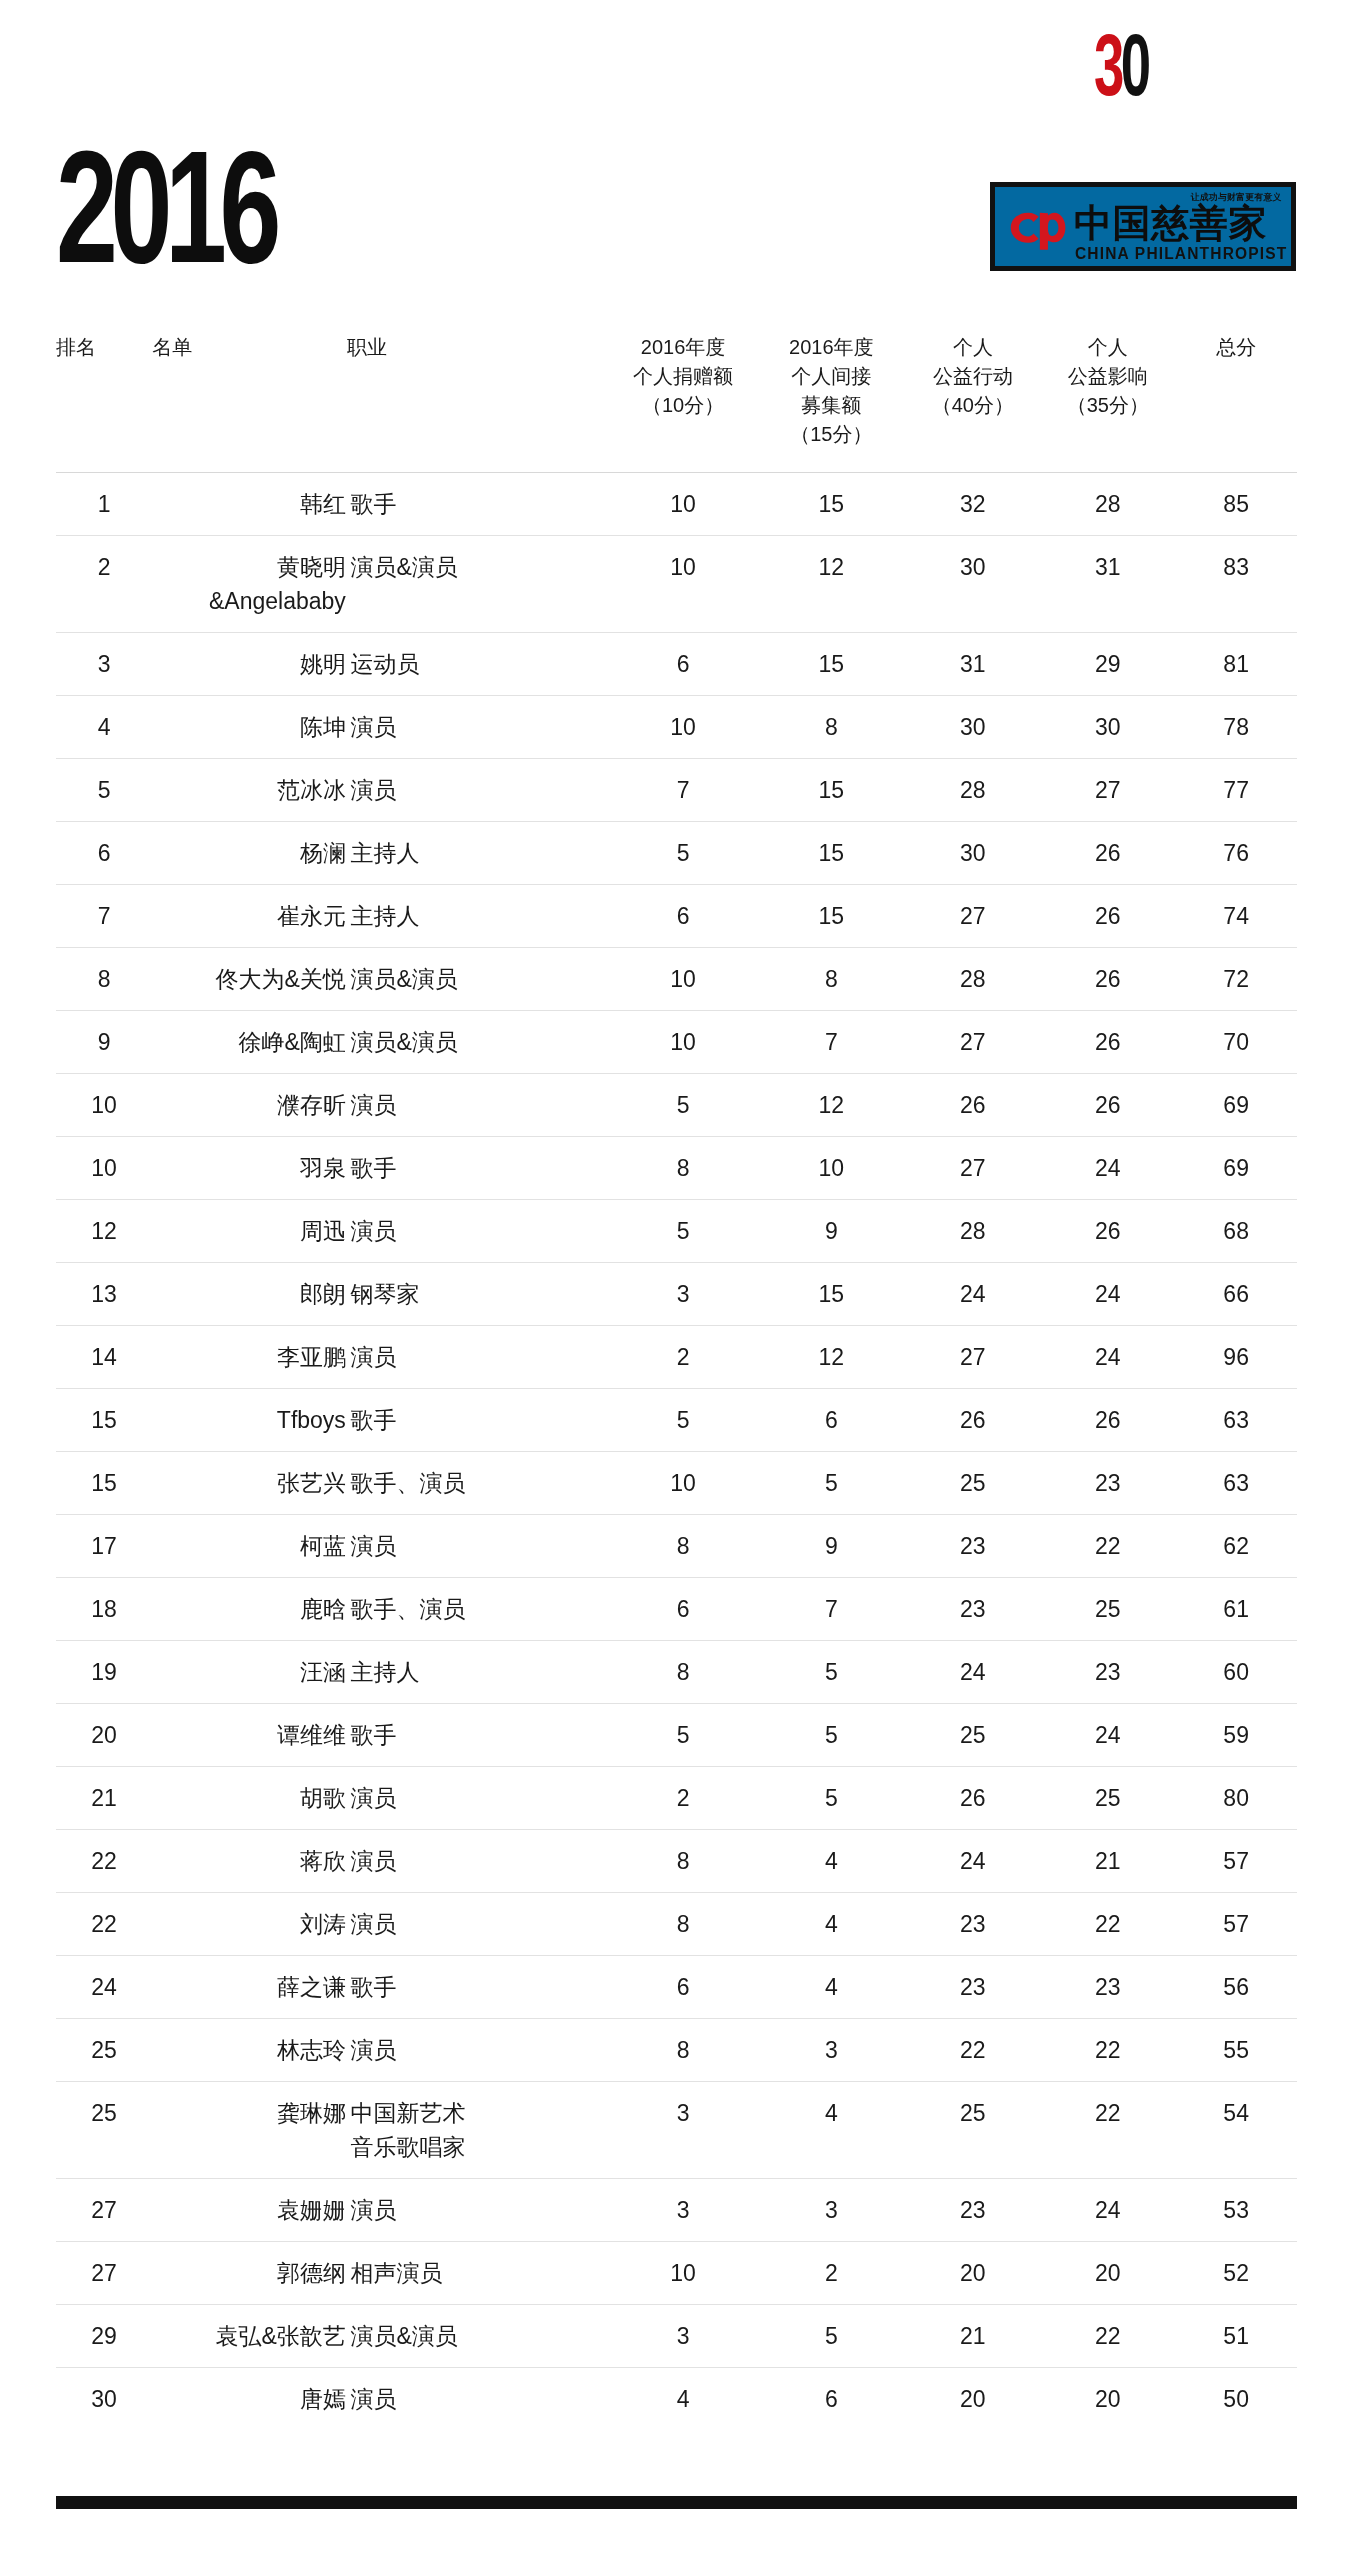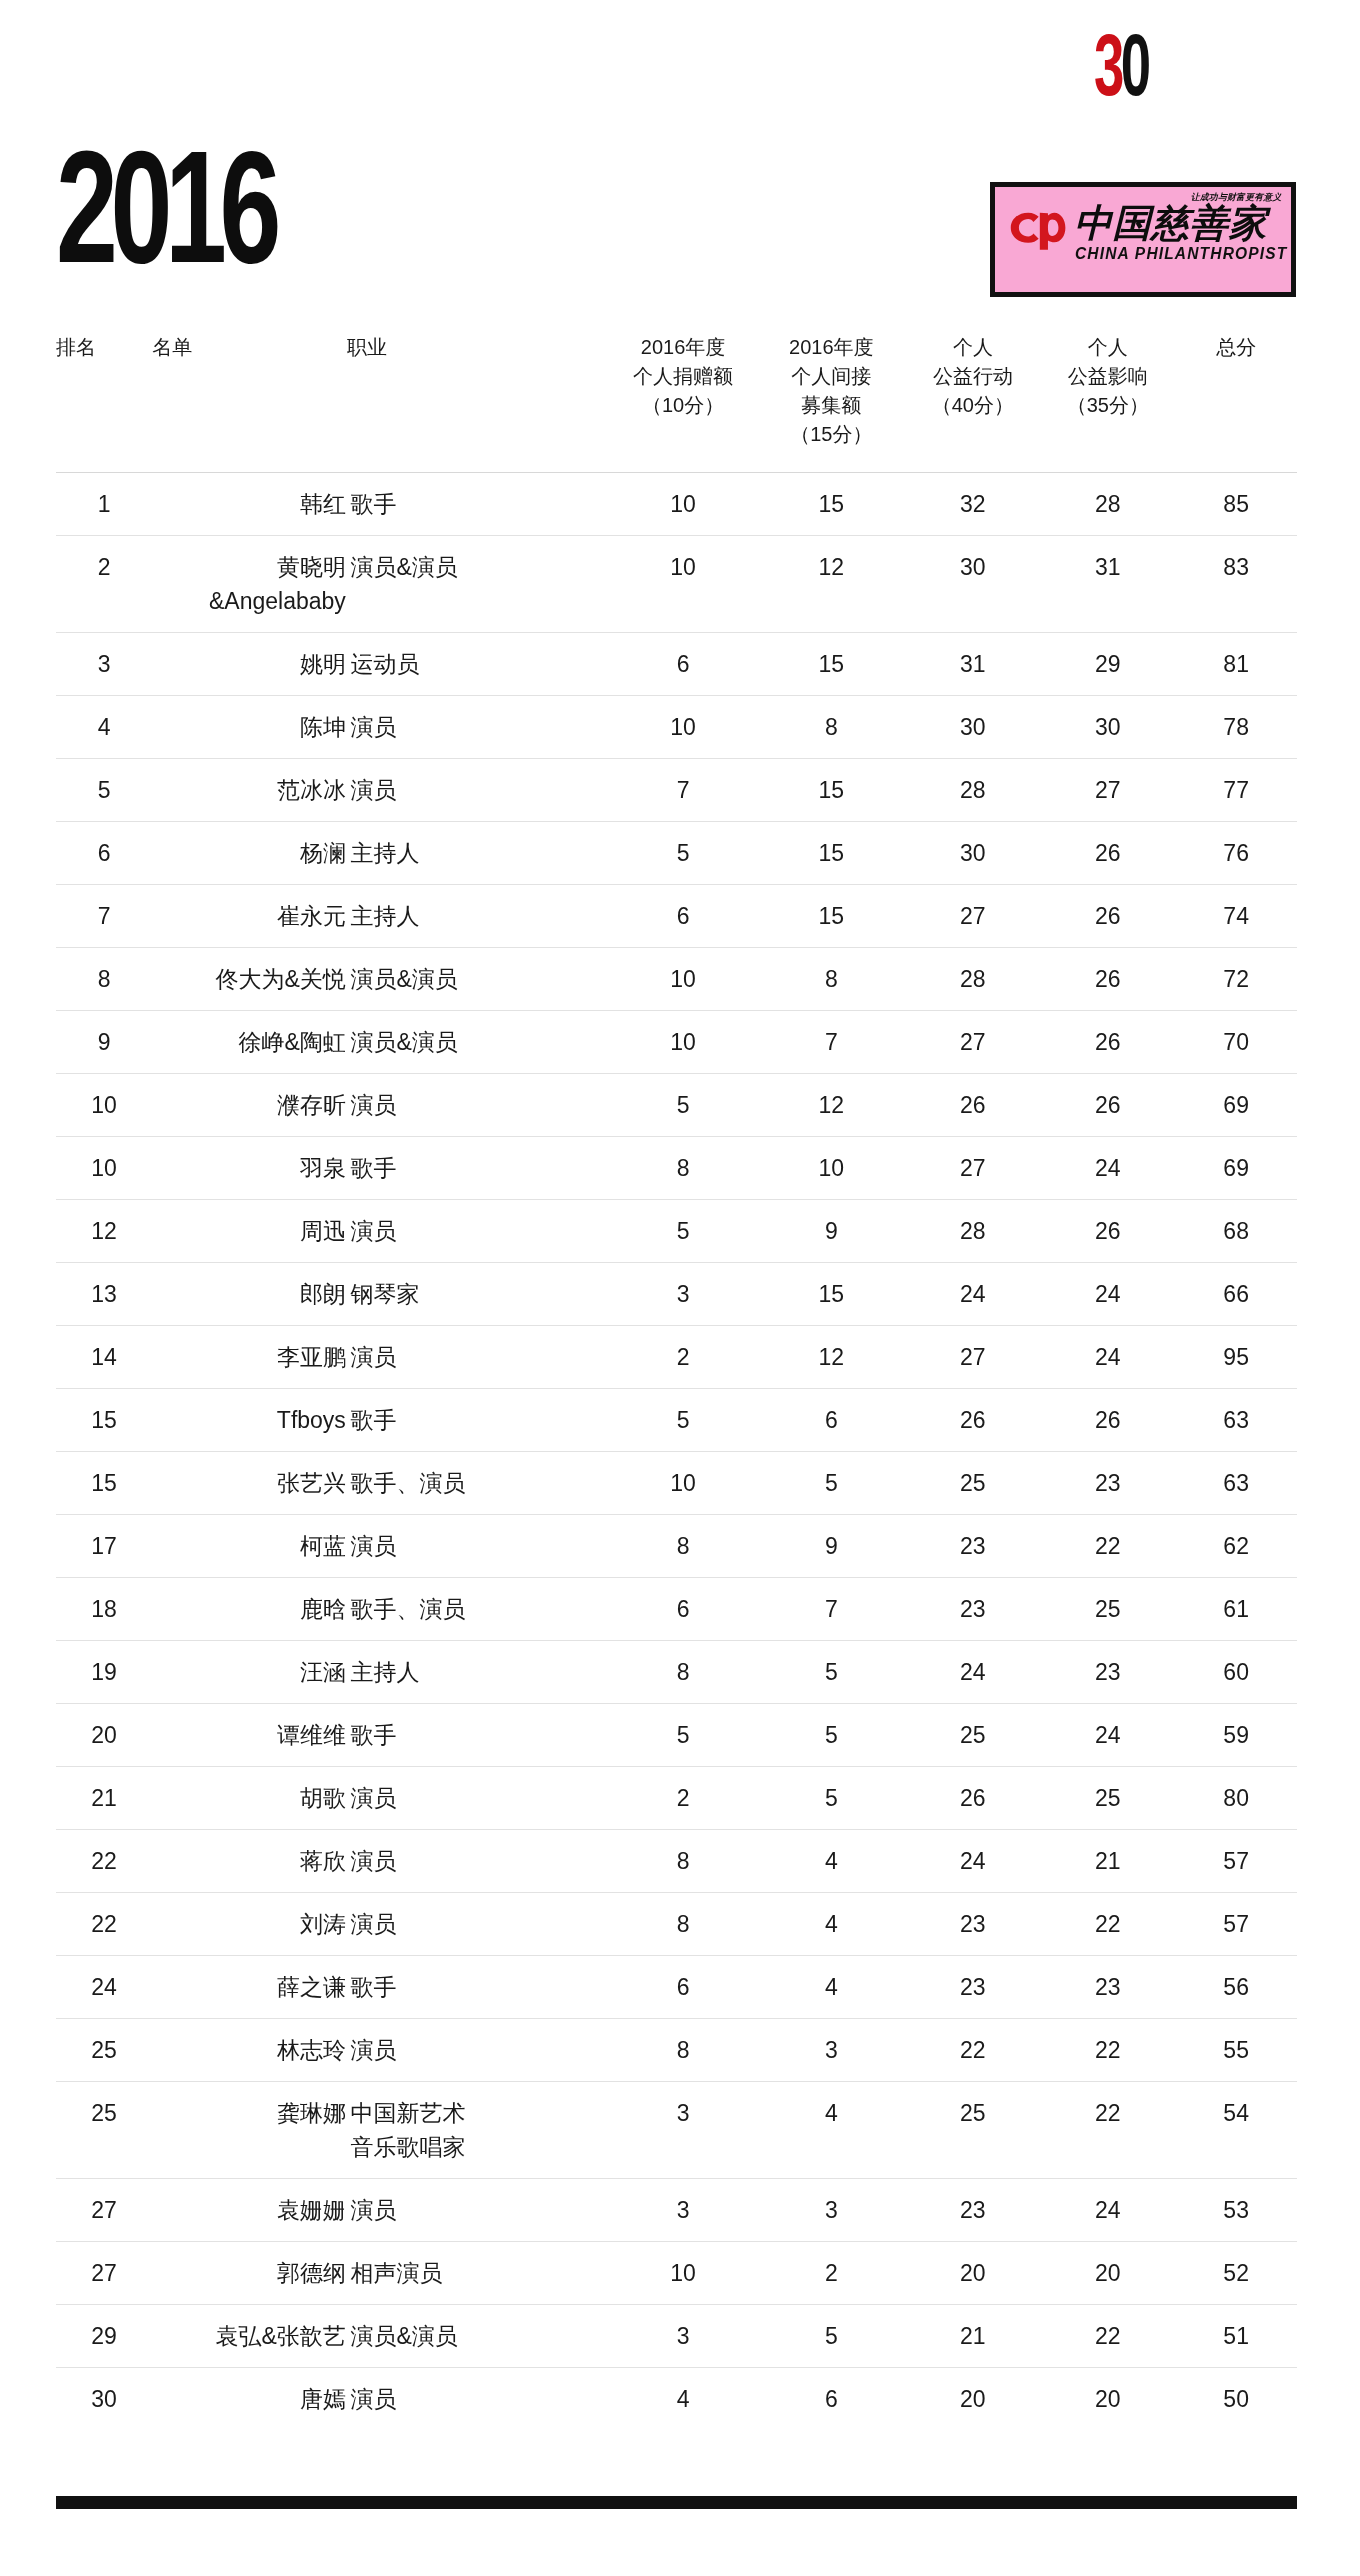--- a/index.html
+++ b/index.html
@@ -69,25 +69,24 @@
     margin-bottom: 2.4px;
     display: block;
   }
 
   
   #logo-box {
     position: absolute;
     left: 990px;
     top: 182px;
     width: 306px;
-    height: 115px;
+    height: 89px;
     border: 5.3px solid #111111;
-    background: #f9a8d4;
+    background: #0369a1;
     box-sizing: border-box;
-    font-style: italic;
   }
   #logo-inner {
     position: relative;
     width: 100%;
     height: 100%;
   }
   #logo-tagline {
     position: absolute;
     right: 9.4px;
     top: 5.3px;
@@ -622,21 +621,21 @@
           <td class="t-num">
             <div>12</div>
           </td>
           <td class="t-num">
             <div>27</div>
           </td>
           <td class="t-num">
             <div>24</div>
           </td>
           <td class="t-num">
-            <div>95</div>
+            <div>96</div>
           </td>
         </tr>
         <tr>
           <td class="t-rank">
             <div>15</div>
           </td>
           <td class="t-name">
             <div>Tfboys</div>
           </td>
           <td class="t-occ">

